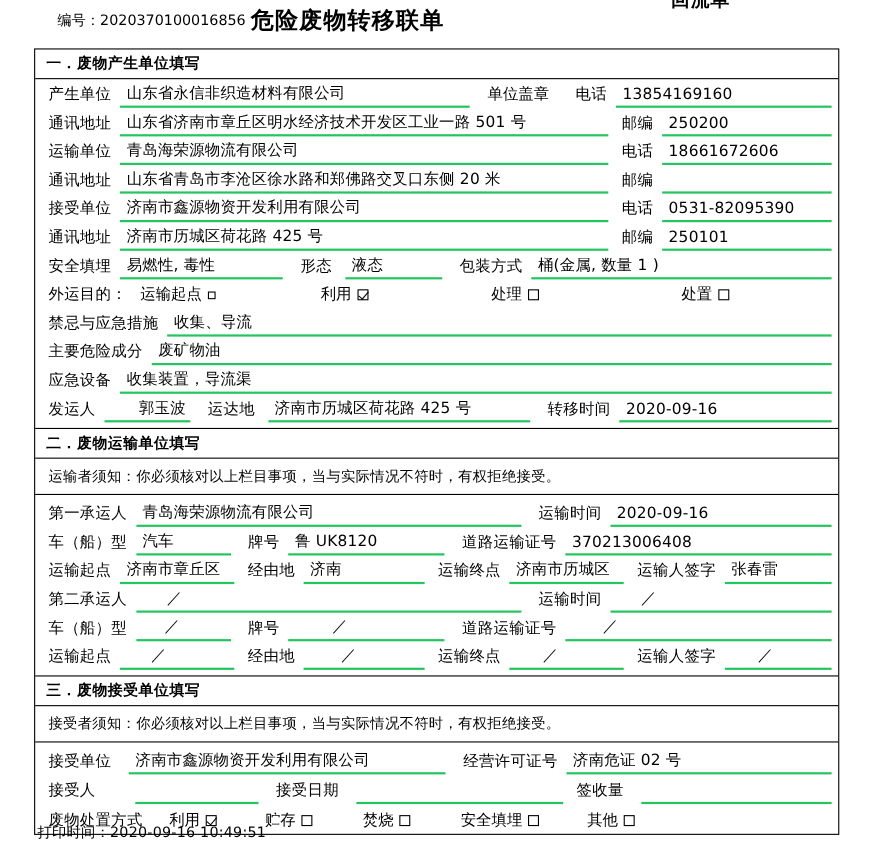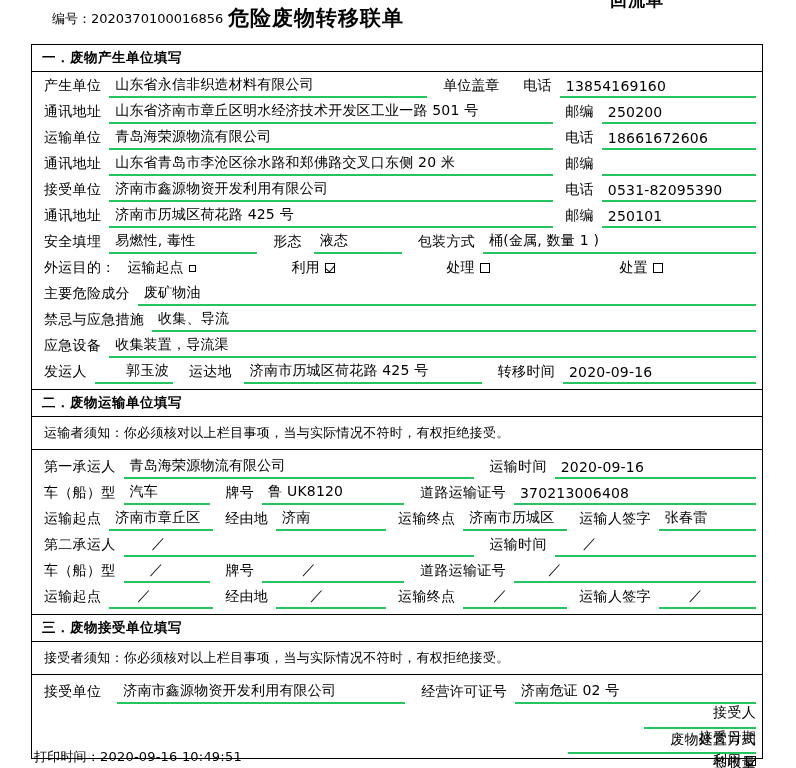--- a/index.html
+++ b/index.html
@@ -81,21 +81,21 @@
   }
 
   .row {
     display: flex;
     align-items: flex-end;
     padding: 0 6px 0 12px;
     height: 26px;
     font-size: 14px;
     white-space: nowrap;
   }
-  .row.tall { height: 27px; flex-direction: column; }
+  .row.tall { height: 27px; }
 
   .lbl {
     flex: 0 0 auto;
     padding-bottom: 3px;
     letter-spacing: 0.3px;
   }
   .gap { flex: 0 0 auto; }
   .gap8 { width: 8px; }
   .gap12 { width: 12px; }
   .gap16 { width: 16px; }
@@ -269,29 +269,29 @@
       <span>处理</span><span class="cbx"></span>
     </span>
     <span class="gap" style="width:130px"></span>
     <span class="cb-item">
       <span>处置</span><span class="cbx"></span>
     </span>
     <span class="spacer"></span>
   </div>
 
   <div class="row">
+    <span class="lbl">禁忌与应急措施</span>
+    <span class="gap gap8"></span>
+    <span class="fld grow">收集、导流</span>
+  </div>
+
+  <div class="row">
     <span class="lbl">主要危险成分</span>
     <span class="gap gap8"></span>
     <span class="fld grow">废矿物油</span>
-  </div>
-
-  <div class="row">
-    <span class="lbl">禁忌与应急措施</span>
-    <span class="gap gap8"></span>
-    <span class="fld grow">收集、导流</span>
   </div>
 
   <div class="row">
     <span class="lbl">应急设备</span>
     <span class="gap gap8"></span>
     <span class="fld grow">收集装置，导流渠</span>
   </div>
 
   <div class="row">
     <span class="lbl">发运人</span>

